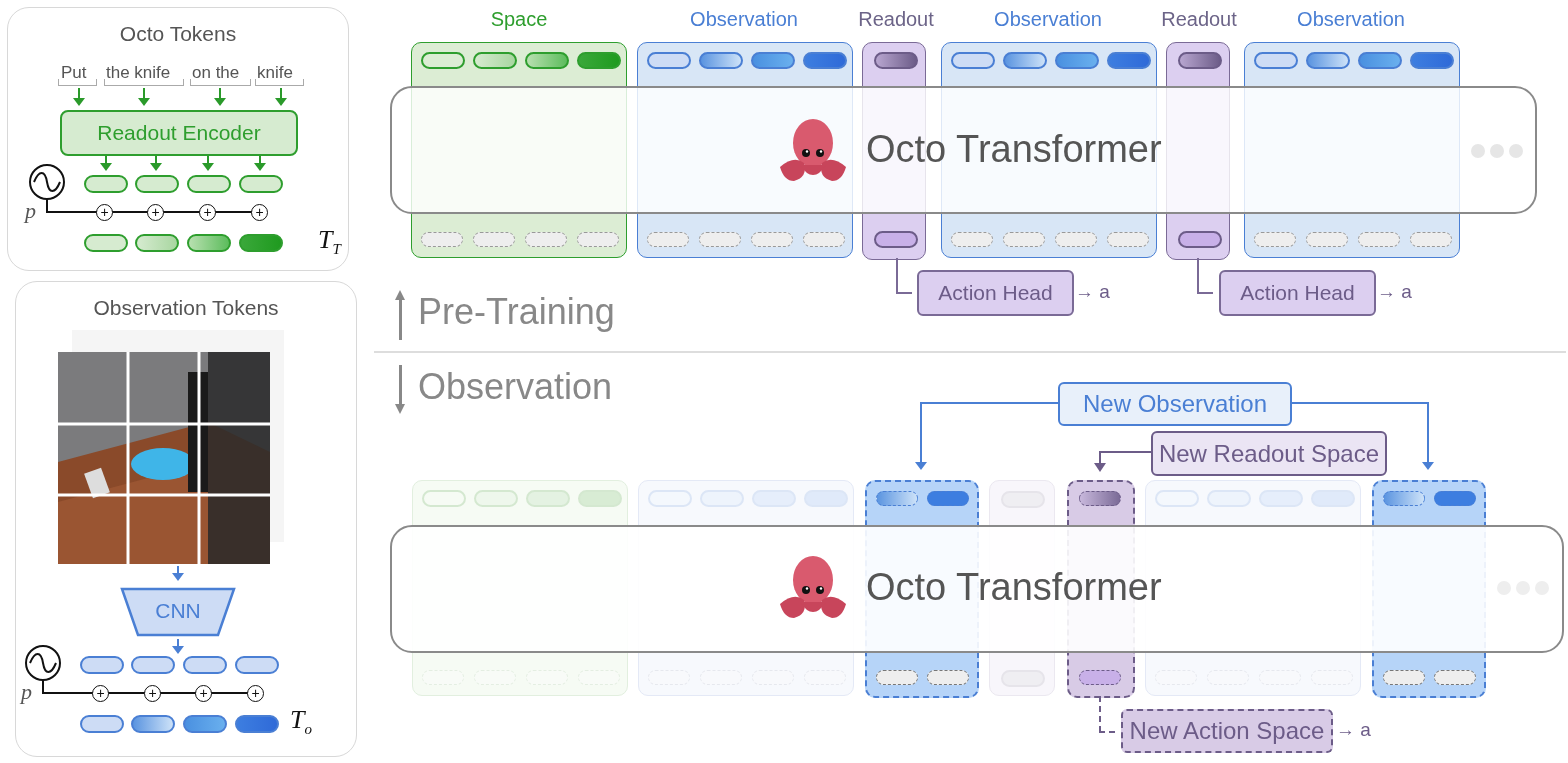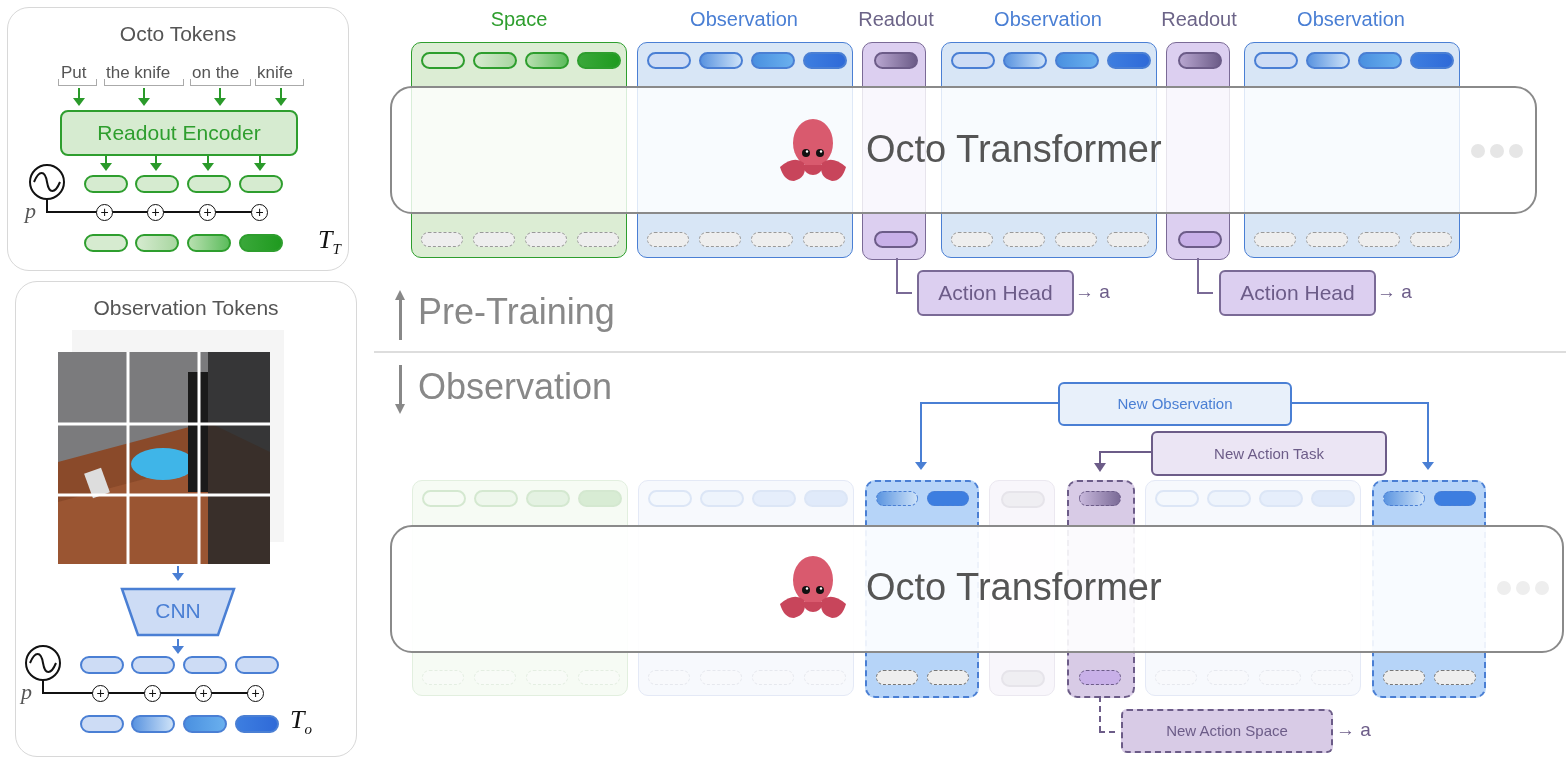--- a/index.html
+++ b/index.html
@@ -31,21 +31,21 @@
   .dtok{position:absolute;width:40px;height:13px;border-radius:9px;border:1.5px dashed #999;background:#eee;}
   .transformer{position:absolute;border:2.5px solid #8a8a8a;border-radius:22px;background:rgba(255,255,255,0.82);}
   .ttext{position:absolute;font-size:38px;color:#555;}
   .dot{position:absolute;width:14px;height:14px;border-radius:50%;background:#e6e6e6;}
   .ahead{position:absolute;border:2px solid #7a6a96;border-radius:6px;background:#dccff0;color:#6c5c88;font-size:21px;text-align:center;}
   .asmall{position:absolute;font-size:19px;color:#6c5c88;}
   .conn{position:absolute;background:#7a6a96;}
   .stage{position:absolute;font-size:36px;color:#888;}
   .stagearrow{position:absolute;width:3px;background:#888;}
   .divider{position:absolute;left:374px;top:351px;width:1192px;height:2px;background:#ddd;}
-  .newbox{position:absolute;border:2px solid;border-radius:6px;font-size:15px;text-align:center;}
+  .newbox{position:absolute;border:2px solid;border-radius:6px;font-size:24px;text-align:center;}
   .octo{position:absolute;}
 </style>
 </head>
 <body>
 
 <div class="panel" style="left:7px;top:7px;width:340px;height:262px;">
   <div class="ptitle" style="top:14px;">Octo Tokens</div>
 </div>
 <div class="word" style="left:61px;top:63px;">Put</div>
 <div class="word" style="left:106px;top:63px;">the knife</div>
@@ -230,21 +230,21 @@
 
 <div style="position:absolute;left:921px;top:402px;width:138px;height:2px;background:#4a7fd4;"></div>
 <div class="barrow" style="left:920px;top:402px;height:62px;"></div>
 <div style="position:absolute;left:1290px;top:402px;width:138px;height:2px;background:#4a7fd4;"></div>
 <div class="barrow" style="left:1427px;top:402px;height:62px;"></div>
 <div class="newbox" style="left:1058px;top:382px;width:230px;height:40px;line-height:40px;border-color:#4a7fd4;background:#e8f0fa;color:#4a7fd4;">New Observation</div>
 
 <div style="position:absolute;left:1100px;top:451px;width:52px;height:2px;background:#6c5c88;"></div>
 <div style="position:absolute;left:1099px;top:451px;width:2px;height:14px;background:#6c5c88;"></div>
 <div style="position:absolute;left:1094px;top:463px;border-left:6px solid transparent;border-right:6px solid transparent;border-top:9px solid #6c5c88;"></div>
-<div class="newbox" style="left:1151px;top:431px;width:232px;height:41px;line-height:41px;border-color:#6c5c88;background:#ebe5f4;color:#6c5c88;">New Action Task</div>
+<div class="newbox" style="left:1151px;top:431px;width:232px;height:41px;line-height:41px;border-color:#6c5c88;background:#ebe5f4;color:#6c5c88;">New Readout Space</div>
 
 <div class="col" style="left:412px;top:480px;width:214px;height:214px;border-color:#e2efdf;background:#f6fbf4;"></div>
 <div class="col" style="left:638px;top:480px;width:214px;height:214px;border-color:#e4e9f6;background:#f7f9fd;"></div>
 <div class="col" style="left:865px;top:480px;width:110px;height:214px;border:2px dashed #4a7fd4;background:#b6d4f8;"></div>
 <div class="col" style="left:989px;top:480px;width:64px;height:214px;border-color:#ebe8f0;background:#f8f6fb;"></div>
 <div class="col" style="left:1067px;top:480px;width:64px;height:214px;border:2px dashed #6c5c88;background:#d8cbe6;"></div>
 <div class="col" style="left:1145px;top:480px;width:214px;height:214px;border-color:#e4e9f6;background:#f7f9fd;"></div>
 <div class="col" style="left:1372px;top:480px;width:110px;height:214px;border:2px dashed #4a7fd4;background:#b6d4f8;"></div>
 
 <div class="tok" style="left:422px;top:490px;border-color:#d4e8d0;background:#f6fbf4;"></div>

